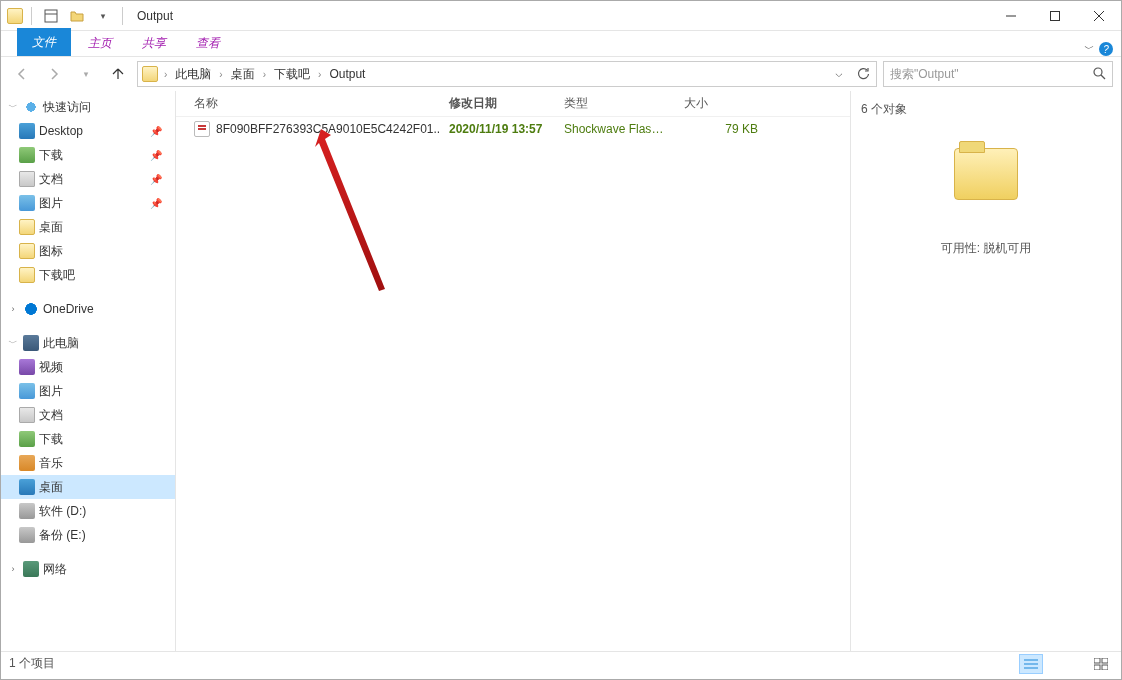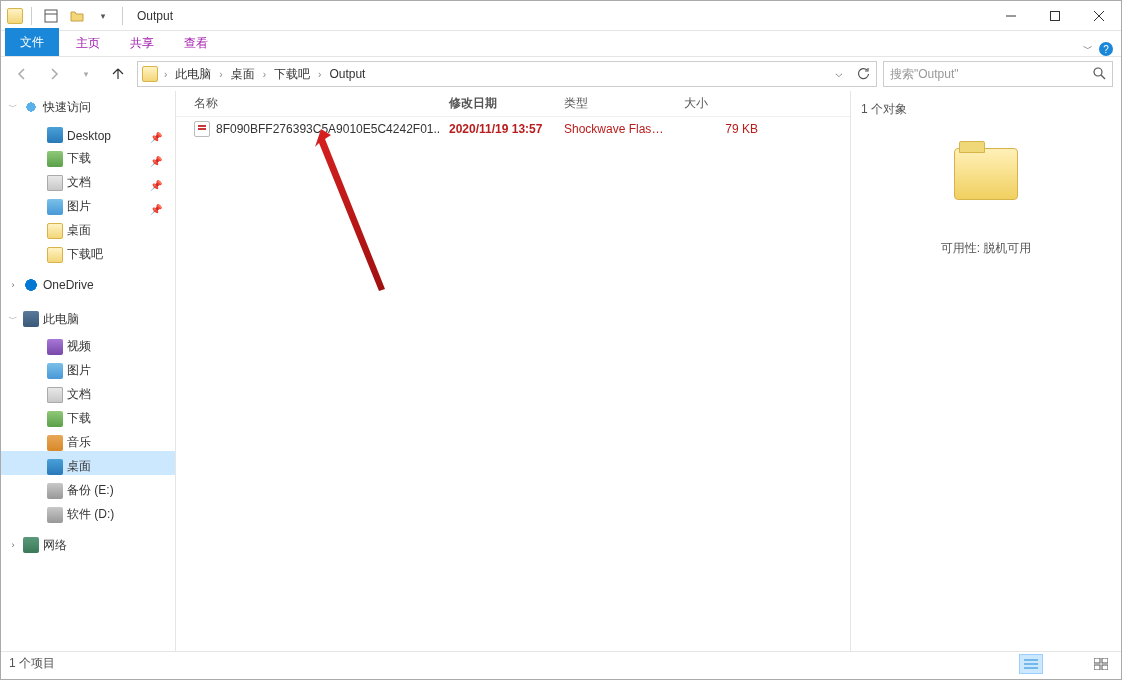--- a/index.html
+++ b/index.html
@@ -9,21 +9,21 @@
 .titlebar { height: 30px; display: flex; align-items: center; background: #fff; border-bottom: 1px solid #e5e5e5; }
 .titlebar .tb-left { display: flex; align-items: center; gap: 4px; padding-left: 6px; }
 .titlebar .folder-icon { width: 16px; height: 16px; background: linear-gradient(#fff3c4,#f3d679); border: 1px solid #d8b34a; border-radius: 2px; }
 .titlebar .qat-sep { width: 1px; height: 18px; background: #ccc; margin: 0 4px; }
 .titlebar .qat-btn { width: 22px; height: 22px; display: flex; align-items: center; justify-content: center; color: #555; }
 .titlebar .title-text { margin-left: 6px; color: #333; }
 .titlebar .spacer { flex: 1; }
 .titlebar .win-btn { width: 44px; height: 28px; display: flex; align-items: center; justify-content: center; color: #333; }
 
 
-.ribbon { height: 26px; display: flex; align-items: flex-end; border-bottom: 1px solid #e5e5e5; padding-left: 4px; background: #fff; }
+.ribbon { height: 26px; display: flex; align-items: flex-end; border-bottom: 1px solid #e5e5e5; padding-left: 16px; background: #fff; font-style: italic; }
 .ribbon .tab { padding: 4px 14px; font-size: 12px; color: #a21caf; border: 1px solid transparent; border-bottom: none; }
 .ribbon .tab.file { background: #1a87d8; color: #fff; border-radius: 0; padding: 5px 14px; margin-right: 2px; }
 .ribbon .rib-spacer { flex: 1; }
 .ribbon .help-area { display: flex; align-items: center; padding-right: 8px; gap: 6px; color: #555; }
 .ribbon .chevron { font-size: 10px; }
 .ribbon .help-circle { width: 14px; height: 14px; border-radius: 50%; background: #1a87d8; color: #fff; display: flex; align-items: center; justify-content: center; font-size: 10px; }
 
 
 .addr-row { height: 34px; display: flex; align-items: center; padding: 4px 8px; gap: 6px; }
 .nav-btn { width: 26px; height: 26px; display: flex; align-items: center; justify-content: center; color: #888; border-radius: 2px; }
@@ -40,21 +40,21 @@
 .search-box .mag { position: absolute; right: 6px; color: #555; }
 
 
 .main { display: flex; height: 560px; }
 .sidebar { width: 175px; border-right: 1px solid #e5e5e5; overflow-y: auto; padding-top: 4px; }
 .tree-item { display: flex; align-items: center; height: 24px; padding-left: 12px; gap: 4px; position: relative; }
 .tree-item.selected { background: #cce8ff; }
 .tree-item .expander { width: 12px; font-size: 9px; color: #666; text-align: center; }
 .tree-item .t-icon { width: 16px; height: 16px; flex-shrink: 0; }
 .tree-item .pin { position: absolute; right: 12px; color: #888; font-size: 10px; }
-.tree-item.lvl1 { padding-left: 46px; align-items: flex-end; }
+.tree-item.lvl1 { padding-left: 18px; }
 .tree-item.root { padding-left: 6px; }
 
 .i-star { background: radial-gradient(circle,#5ab0e8 40%,transparent 42%); }
 .i-desktop { background: linear-gradient(#4aa0d8,#2878b8); border-radius: 2px; }
 .i-download { background: linear-gradient(#8fc978,#5aa048); border-radius: 2px; }
 .i-doc { background: linear-gradient(#e8e8e8,#c8c8c8); border: 1px solid #aaa; border-radius: 1px; }
 .i-pic { background: linear-gradient(#7ac0e8,#4898d8); border-radius: 2px; }
 .i-folder { background: linear-gradient(#fff3c4,#f3d679); border: 1px solid #d8b34a; border-radius: 2px; }
 .i-onedrive { background: radial-gradient(circle,#0078d4 50%,transparent 52%); border-radius: 50%; }
 .i-pc { background: linear-gradient(#5a7a9a,#3a5878); border-radius: 2px; }
@@ -65,21 +65,21 @@
 
 
 .filelist { flex: 1; display: flex; flex-direction: column; border-right: 1px solid #e5e5e5; }
 .col-headers { display: flex; height: 26px; align-items: center; border-bottom: 1px solid #f0f0f0; color: #555; padding-left: 10px; }
 .col-headers .col { padding: 4px 8px; }
 .col-name { width: 255px; }
 .col-date { width: 115px; font-weight: bold; }
 .col-type { width: 120px; }
 .col-size { width: 90px; }
 .file-row { display: flex; height: 24px; align-items: center; padding-left: 10px; color: #444; }
-.file-row .cell { padding: 2px 8px; overflow: hidden; text-overflow: ellipsis; white-space: nowrap; color: #b91c1c; }
+.file-row .cell { padding: 2px 8px; overflow: hidden; text-overflow: ellipsis; white-space: nowrap; color: #4d7c0f; }
 .file-row .c-name { width: 255px; display: flex; align-items: center; gap: 6px; color: #333; }
 .file-row .f-icon { width: 16px; height: 16px; background: #fff; border: 1px solid #bbb; border-radius: 2px; flex-shrink: 0; position: relative; }
 .file-row .f-icon::after { content: ""; position: absolute; left: 3px; top: 3px; right: 3px; height: 2px; background: #c83838; box-shadow: 0 3px 0 #c83838; }
 
 
 .arrow { position: absolute; left: 314px; top: 128px; pointer-events: none; }
 
 
 .preview { width: 270px; padding: 10px; display: flex; flex-direction: column; align-items: center; color: #555; }
 .preview .p-title { align-self: flex-start; margin-bottom: 30px; }
@@ -221,20 +221,24 @@
       <span class="t-icon i-pic"></span>
       <span>图片</span>
       <span class="pin">📌</span>
     </div>
     <div class="tree-item lvl1">
       <span class="t-icon i-folder"></span>
       <span>桌面</span>
     </div>
     <div class="tree-item lvl1">
       <span class="t-icon i-folder"></span>
+      <span>图标</span>
+    </div>
+    <div class="tree-item lvl1">
+      <span class="t-icon i-folder"></span>
       <span>下载吧</span>
     </div>
 
     <div style="height:10px"></div>
     <div class="tree-item root">
       <span class="expander">›</span>
       <span class="t-icon i-onedrive"></span>
       <span>OneDrive</span>
     </div>
 
@@ -263,25 +267,25 @@
     <div class="tree-item lvl1">
       <span class="t-icon i-music"></span>
       <span>音乐</span>
     </div>
     <div class="tree-item lvl1 selected">
       <span class="t-icon i-desktop"></span>
       <span>桌面</span>
     </div>
     <div class="tree-item lvl1">
       <span class="t-icon i-disk"></span>
+      <span>软件 (D:)</span>
+    </div>
+    <div class="tree-item lvl1">
+      <span class="t-icon i-disk"></span>
       <span>备份 (E:)</span>
-    </div>
-    <div class="tree-item lvl1">
-      <span class="t-icon i-disk"></span>
-      <span>软件 (D:)</span>
     </div>
 
     <div style="height:10px"></div>
     <div class="tree-item root">
       <span class="expander">›</span>
       <span class="t-icon i-net"></span>
       <span>网络</span>
     </div>
   </div>
 
@@ -297,21 +301,21 @@
         <span class="f-icon"></span>
         <span>8F090BFF276393C5A9010E5C4242F01...</span>
       </div>
       <div class="cell col-date">2020/11/19 13:57</div>
       <div class="cell col-type">Shockwave Flash...</div>
       <div class="cell col-size" style="text-align:right;">79 KB</div>
     </div>
   </div>
 
   <div class="preview">
-    <div class="p-title">1 个对象</div>
+    <div class="p-title">6 个对象</div>
     <div class="p-folder"></div>
     <div class="p-status">可用性: 脱机可用</div>
   </div>
 </div>
 
 <div class="statusbar">
   <span>1 个项目</span>
   <div class="sb-spacer"></div>
   <div class="view-btn active">
     <svg width="14" height="12" viewBox="0 0 14 12">

